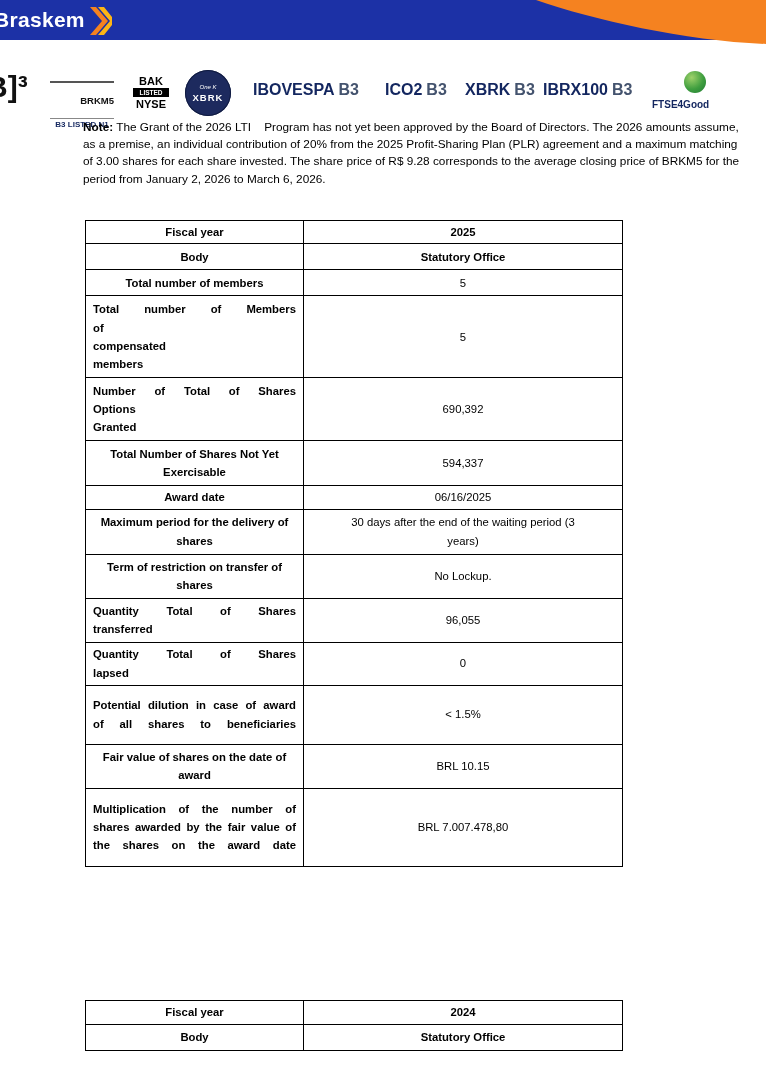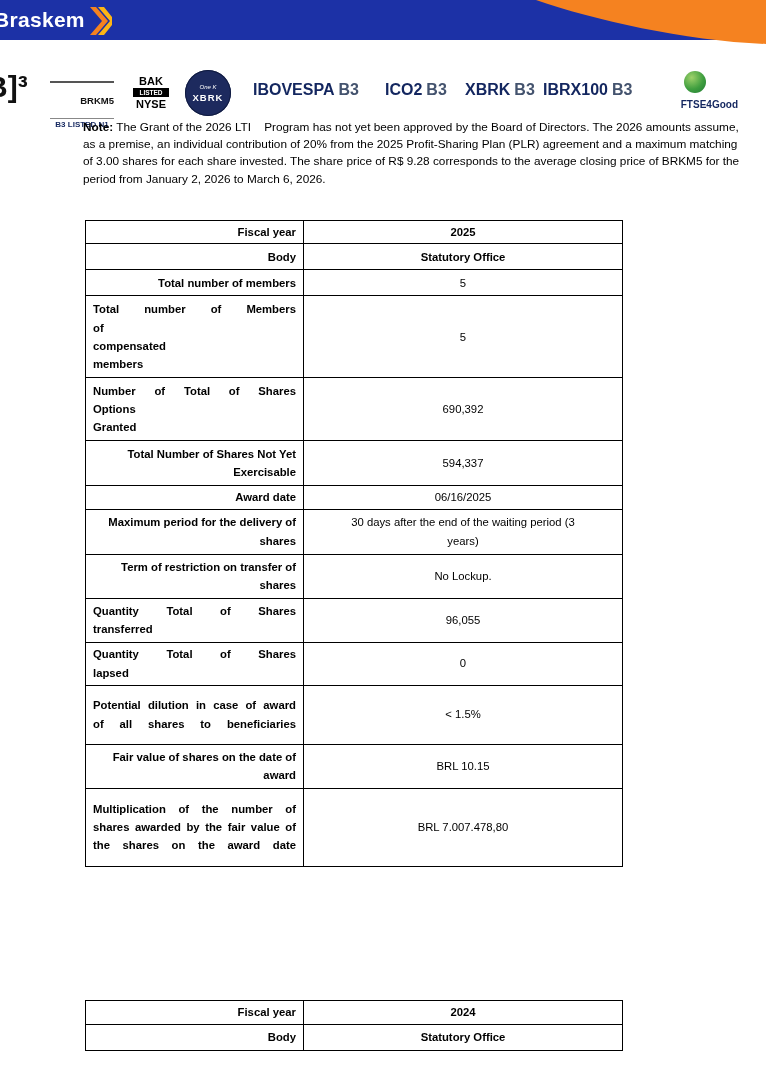--- a/index.html
+++ b/index.html
@@ -23,34 +23,34 @@
   .nyse{position:absolute;left:133px;top:7px;width:36px;text-align:center;line-height:1.1;}
   .nyse .t1{font-size:11px;font-weight:800;display:block;}
   .nyse .t2{font-size:6.5px;font-weight:bold;color:#fff;background:#000;display:block;padding:1px 0;margin:1px 0;}
   .nyse .t3{font-size:11px;font-weight:800;display:block;}
   .xbrk{position:absolute;left:185px;top:2px;width:46px;height:46px;border-radius:50%;background:#1d2a5e;color:#fff;display:flex;flex-direction:column;align-items:center;justify-content:center;gap:2px;box-shadow:0 0 0 1px #101b40 inset;}
   .xbrk .t1{font-size:6px;font-style:italic;}
   .xbrk .t2{font-size:9.5px;font-weight:bold;letter-spacing:1px;}
   .idx{position:absolute;top:13px;font-size:16px;color:#13265f;display:flex;gap:4px;align-items:baseline;}
   .idx .n{font-weight:800;}
   .idx .s{font-weight:600;color:#44536e;}
-  .ftse{position:absolute;left:652px;top:0;width:86px;text-align:right;}
+  .ftse{position:absolute;left:652px;top:0;width:86px;text-align:left;}
   .globe{width:22px;height:22px;border-radius:50%;margin:3px auto 6px;background:radial-gradient(circle at 35% 30%, #9ed16a, #3f9e3f 55%, #1f7a33);}
   .ftse .t{font-size:10px;font-weight:bold;color:#13265f;}
 
   
   .note{position:absolute;top:119px;left:83px;width:664px;font-size:11.8px;line-height:17.2px;white-space:pre-wrap;}
   .note b{font-weight:bold;}
 
   
   .tbl{position:absolute;left:85px;border-collapse:collapse;table-layout:fixed;width:537px;}
   .tbl td{border:1px solid #000;font-size:11.3px;line-height:1.62;padding:2px 7px;vertical-align:middle;white-space:pre-line;}
   td.lab{font-weight:bold;}
   td.val{text-align:center;}
-  .c{text-align:right;}
+  .c{text-align:center;}
   .j{text-align:justify;text-align-last:justify;}
   .vt{vertical-align:top;}
   .bold{font-weight:bold;}
   .t2025{top:220px;}
   .t2024{top:1000px;}
   tr.h22{height:22px;} tr.h24{height:24px;} tr.h26{height:26px;} tr.h37{height:37px;}
   tr.h43{height:43px;} tr.h44{height:44px;} tr.h45{height:45px;} tr.h59{height:59px;}
   tr.h63{height:63px;margin-top:26px;} tr.h78{height:78px;} tr.h82{height:82px;}
 </style>
 </head>

